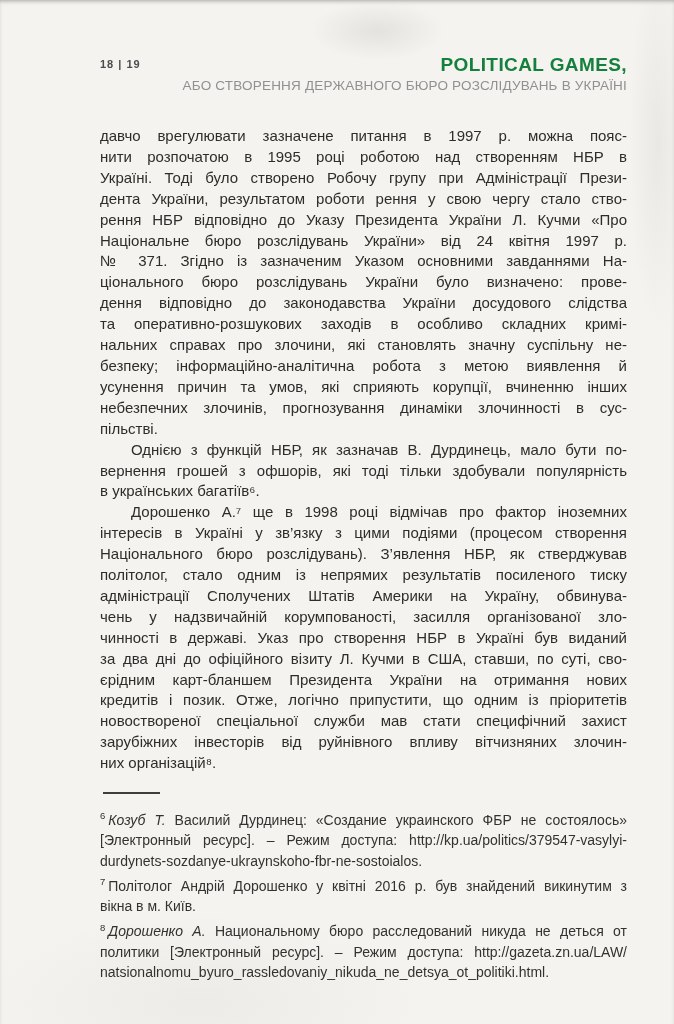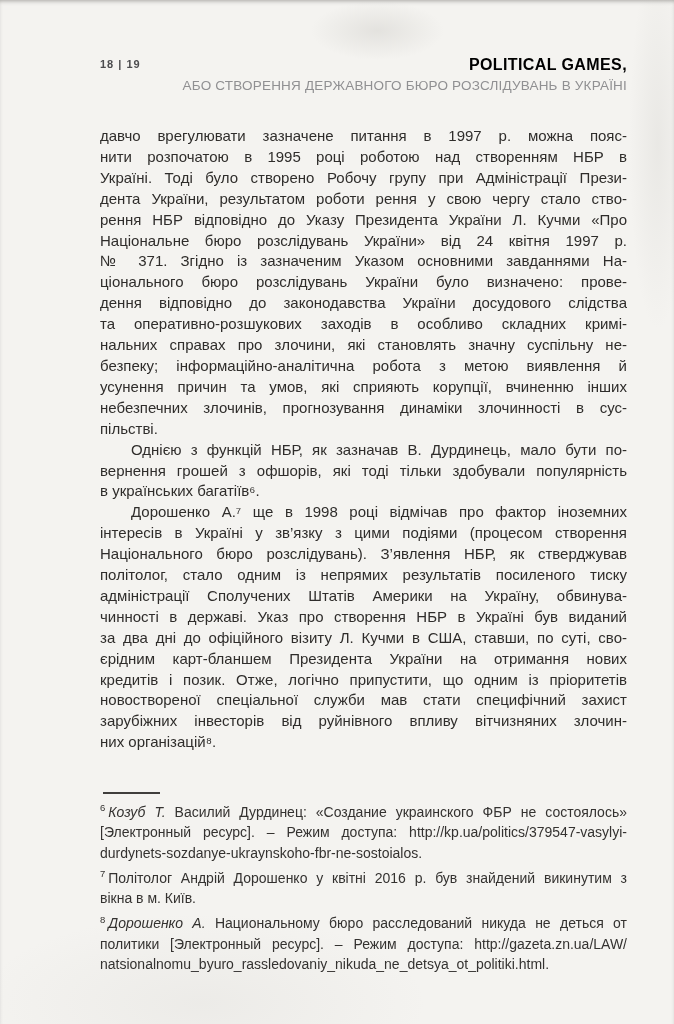--- a/index.html
+++ b/index.html
@@ -17,21 +17,21 @@
       radial-gradient(300px 120px at 30% 98%, rgba(168,166,160,.10), transparent 75%);
   }
   
   .pagenum{
     position:absolute;left:100px;top:58px;
     font-size:11px;font-weight:bold;letter-spacing:1px;color:#4c4c4e;
   }
   .header-right{
     position:absolute;right:47px;top:56px;width:560px;text-align:right;
   }
-  .ht{font-size:16px;font-weight:bold;letter-spacing:.4px;color:#000000;line-height:18px;}
+  .ht{font-size:19px;font-weight:bold;letter-spacing:.4px;color:#15803d;line-height:18px;}
   .hs{font-size:13.5px;color:#909092;letter-spacing:.2px;line-height:19px;margin-top:2px;}
   
   .bodytext{
     position:absolute;left:100px;top:126px;width:527px;
     font-size:15px;line-height:20.9px;color:#2f2d2b;
   }
   .line{
     text-align:justify;text-align-last:justify;
     white-space:normal;overflow:hidden;max-height:21px;
   }
@@ -40,21 +40,21 @@
   
   .fnrule{
     position:absolute;left:103px;top:792px;width:57px;height:2px;
     background:#403e3c;
   }
   .footnotes{
     position:absolute;left:100px;top:798px;width:527px;
     font-size:14px;line-height:20.3px;color:#343230;
   }
   .footnote{margin-top:5px;}
-  .footnote:first-child{margin-top:4px;}
+  .footnote:first-child{margin-top:12px;}
   .footnote .line{max-height:21px;}
   .footnote sup{font-size:9.5px;line-height:0;margin-right:3px;}
   .footnote i{font-style:italic;}
 </style>
 </head>
 <body>
 
 <div class="page">
   <header>
     <div class="pagenum">18 | 19</div>
@@ -86,20 +86,21 @@
         <div class="line first">Однією з функцій НБР, як зазначав В. Дурдинець, мало бути по-</div>
         <div class="line">вернення грошей з офшорів, які тоді тільки здобували популярність</div>
         <div class="line last">в українських багатіїв⁶.</div>
       </div>
       <div class="para">
         <div class="line first">Дорошенко А.⁷ ще в 1998 році відмічав про фактор іноземних</div>
         <div class="line">інтересів в Україні у зв’язку з цими подіями (процесом створення</div>
         <div class="line">Національного бюро розслідувань). З’явлення НБР, як стверджував</div>
         <div class="line">політолог, стало одним із непрямих результатів посиленого тиску</div>
         <div class="line">адміністрації Сполучених Штатів Америки на Україну, обвинува-</div>
+        <div class="line">чень у надзвичайній корумпованості, засилля організованої зло-</div>
         <div class="line">чинності в державі. Указ про створення НБР в Україні був виданий</div>
         <div class="line">за два дні до офіційного візиту Л. Кучми в США, ставши, по суті, сво-</div>
         <div class="line">єрідним карт-бланшем Президента України на отримання нових</div>
         <div class="line">кредитів і позик. Отже, логічно припустити, що одним із пріоритетів</div>
         <div class="line">новоствореної спеціальної служби мав стати специфічний захист</div>
         <div class="line">зарубіжних інвесторів від руйнівного впливу вітчизняних злочин-</div>
         <div class="line last">них організацій⁸.</div>
       </div>
     </main>
 

